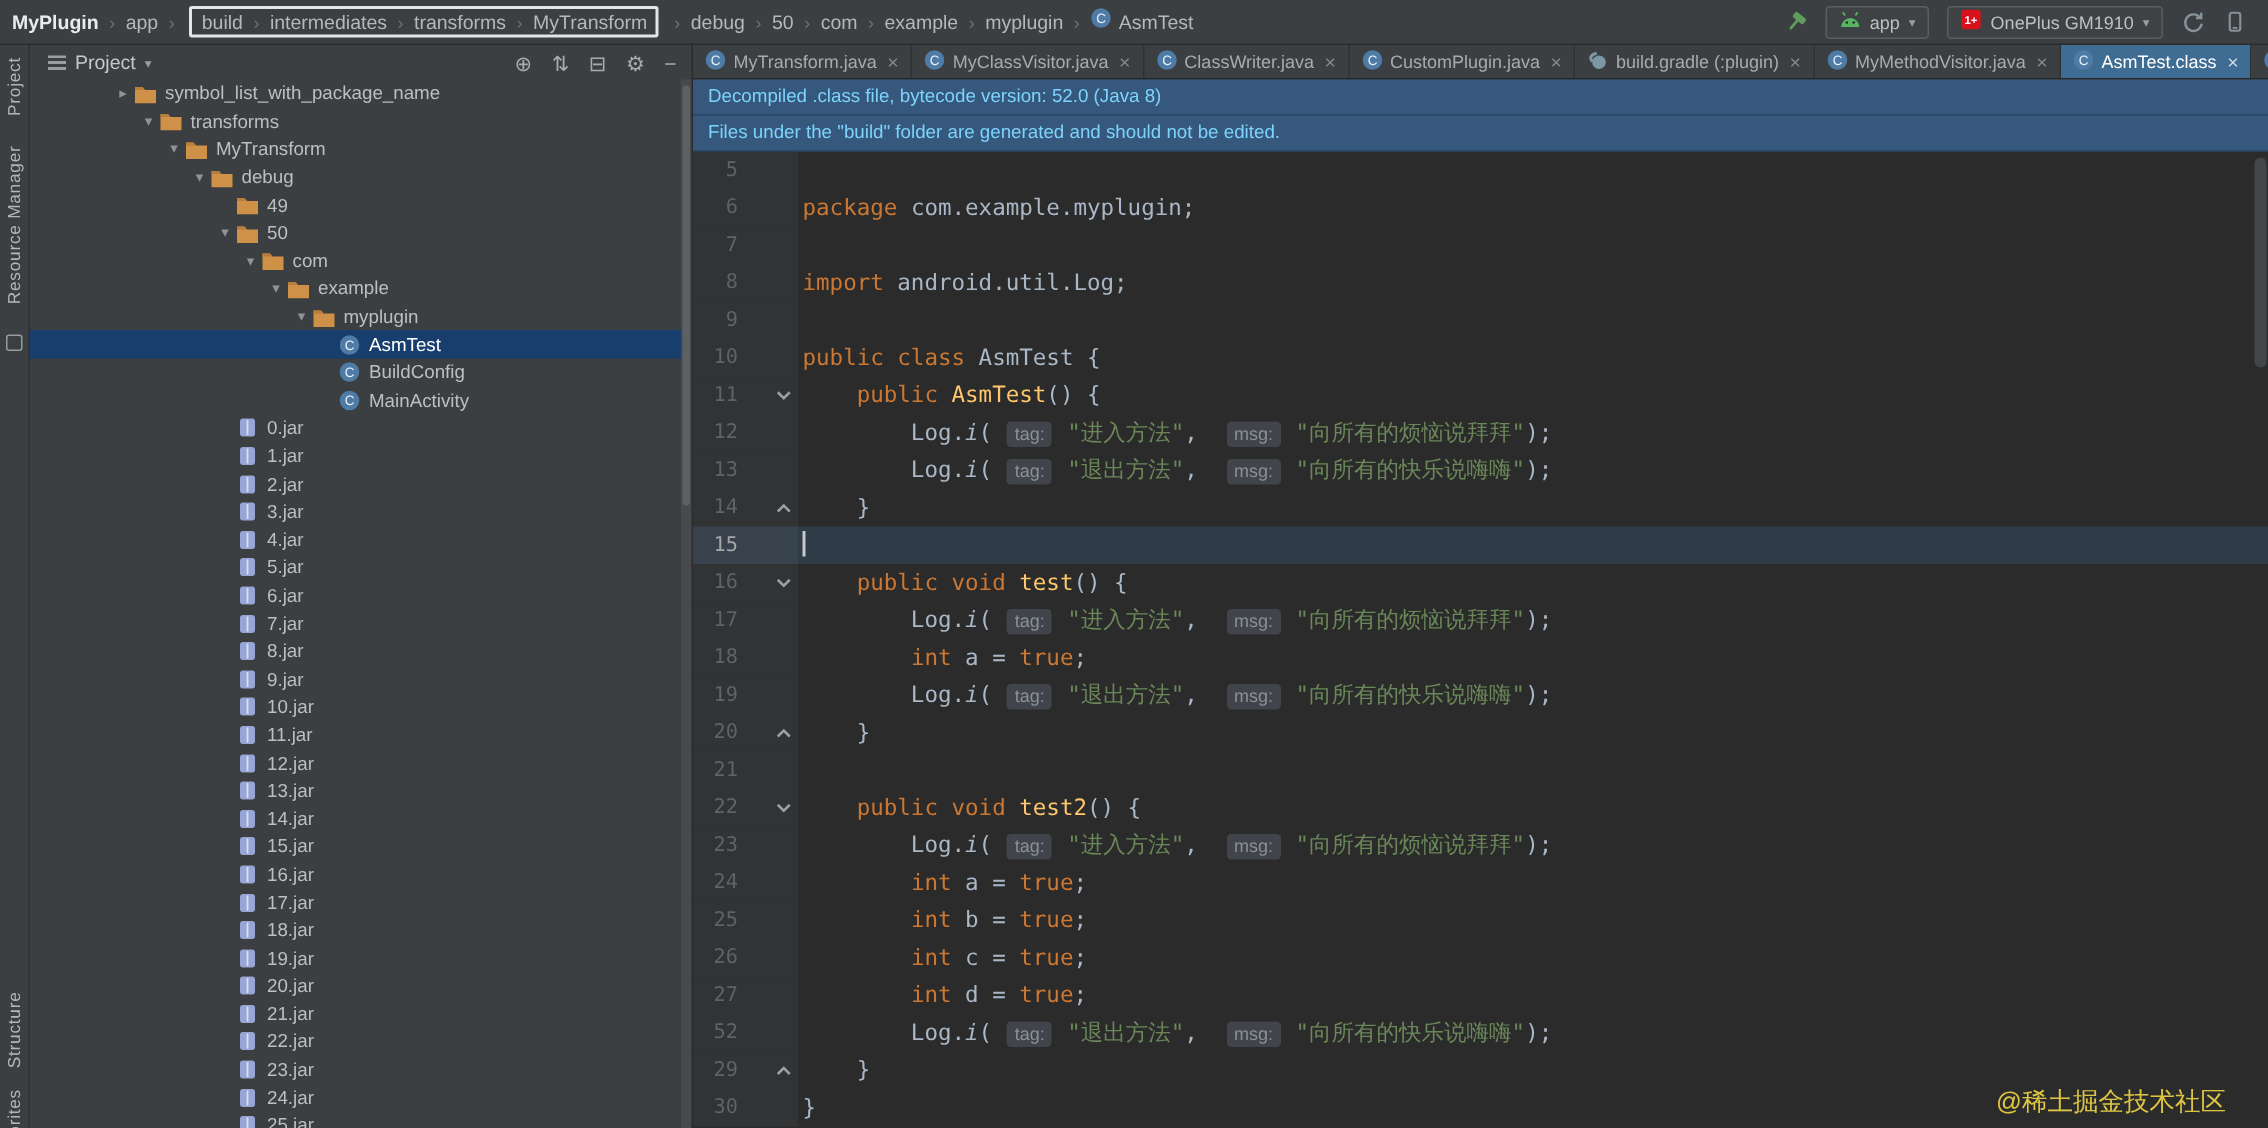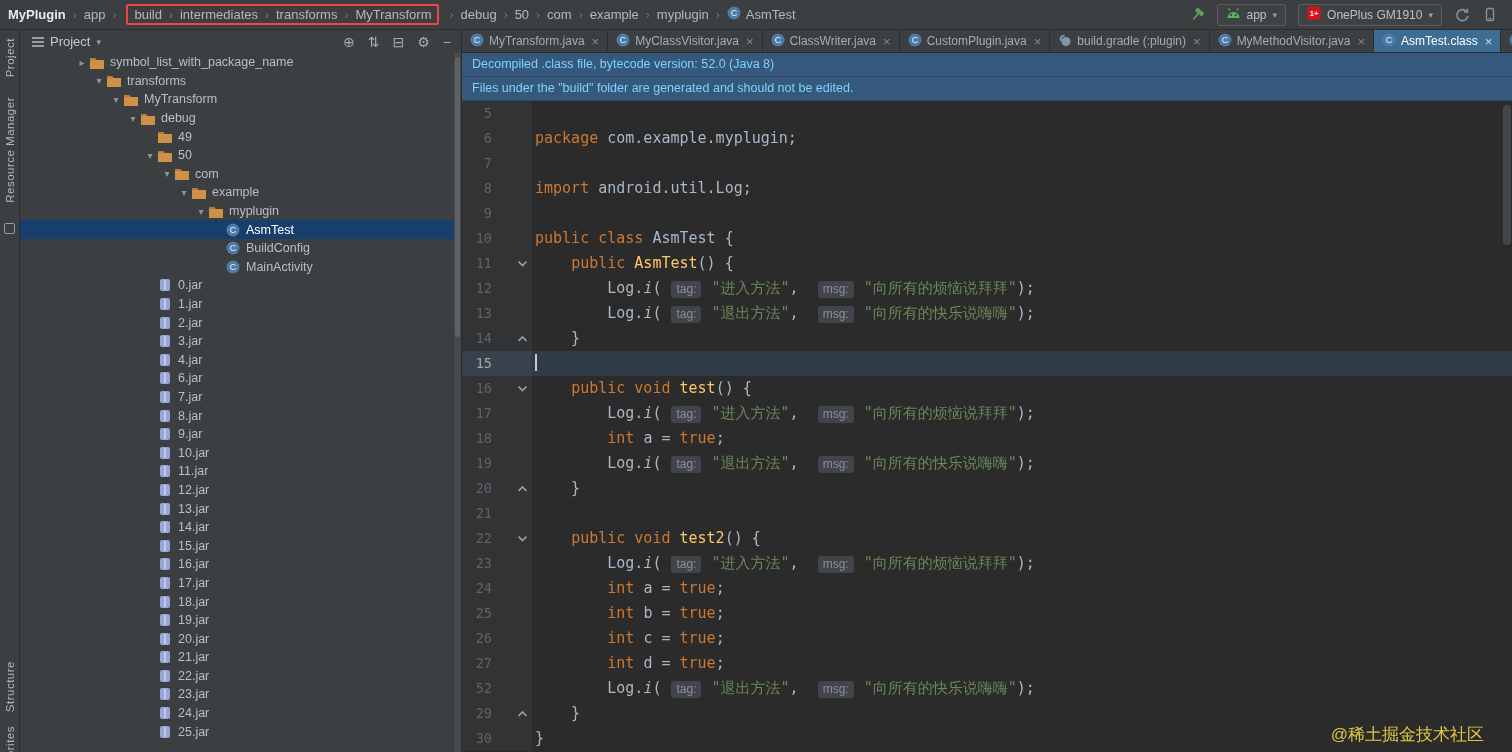--- a/index.html
+++ b/index.html
@@ -5,21 +5,21 @@
   *{box-sizing:border-box;margin:0;padding:0;}
   html,body{width:1512px;height:752px;overflow:hidden;background:#2b2b2b;font-family:"Liberation Sans",sans-serif;}
   #app{position:relative;width:1512px;height:716px;}
 
   
   .topbar{position:absolute;top:0;left:0;width:100%;height:30px;background:#3c3f41;border-bottom:1px solid #2a2c2d;display:flex;align-items:center;padding:0 8px;z-index:6;}
   .crumbs{display:flex;align-items:center;white-space:nowrap;}
   .crumb{color:#b4b8bc;font-size:13px;cursor:pointer;}
   .crumb.bold{color:#e9ebed;font-weight:bold;}
   .crumb-sep{color:#6f7376;margin:0 7px;font-size:12px;}
-  .red-box{display:inline-flex;align-items:center;border:2px solid #ef4444;border-radius:2px;padding:1px 6px;margin:0 3px;}
+  .red-box{display:inline-flex;align-items:center;border:2px solid #e5e5e5;border-radius:2px;padding:1px 6px;margin:0 3px;}
   .file-crumb{display:inline-flex;align-items:center;gap:5px;}
   .topbar-right{margin-left:auto;display:flex;align-items:center;gap:12px;padding-right:6px;}
   .combo{display:inline-flex;align-items:center;gap:6px;height:22px;border:1px solid #5b5e60;border-radius:3px;padding:0 8px;color:#bcc0c4;font-size:12px;background:#3f4244;cursor:pointer;}
   .combo .caret{color:#9a9ea2;font-size:9px;}
   .tb-icon{display:inline-flex;align-items:center;cursor:pointer;}
 
   
   .stripe{position:absolute;top:30px;left:0;width:20px;height:722px;background:#3c3f41;border-right:1px solid #2e3031;display:flex;flex-direction:column;align-items:center;padding-top:8px;overflow:hidden;}
   .stripe-top{display:flex;flex-direction:column;align-items:center;gap:20px;}
   .stripe-bottom{margin-top:auto;display:flex;flex-direction:column;align-items:center;gap:14px;margin-bottom:-26px;}
@@ -351,20 +351,30 @@
           <span>4.jar</span>
         </div>
         <div class="tree-row" style="padding-left: 123px;">
           <span class="chev"></span>
           <span class="ticon">
             <svg width="12" height="14">
               <rect x="1" y="1" width="10" height="12" rx="2" fill="#97a6d6"></rect>
               <rect x="5.4" y="2" width="1.2" height="10" fill="#dadff0"></rect>
             </svg>
           </span>
+          <span>5.jar</span>
+        </div>
+        <div class="tree-row" style="padding-left: 123px;">
+          <span class="chev"></span>
+          <span class="ticon">
+            <svg width="12" height="14">
+              <rect x="1" y="1" width="10" height="12" rx="2" fill="#97a6d6"></rect>
+              <rect x="5.4" y="2" width="1.2" height="10" fill="#dadff0"></rect>
+            </svg>
+          </span>
           <span>6.jar</span>
         </div>
         <div class="tree-row" style="padding-left: 123px;">
           <span class="chev"></span>
           <span class="ticon">
             <svg width="12" height="14">
               <rect x="1" y="1" width="10" height="12" rx="2" fill="#97a6d6"></rect>
               <rect x="5.4" y="2" width="1.2" height="10" fill="#dadff0"></rect>
             </svg>
           </span>

